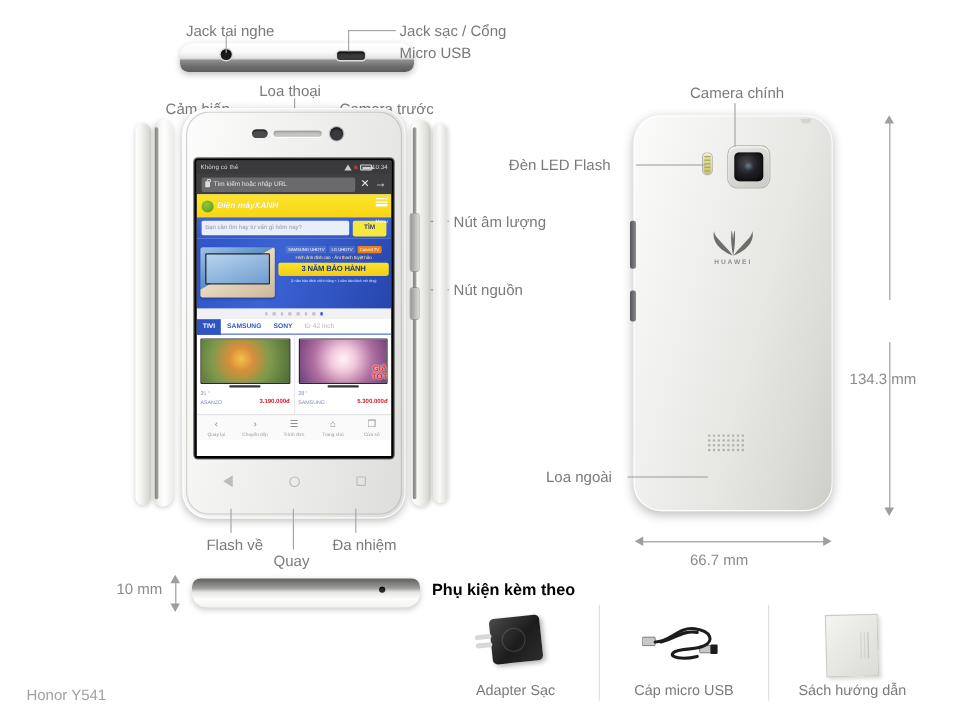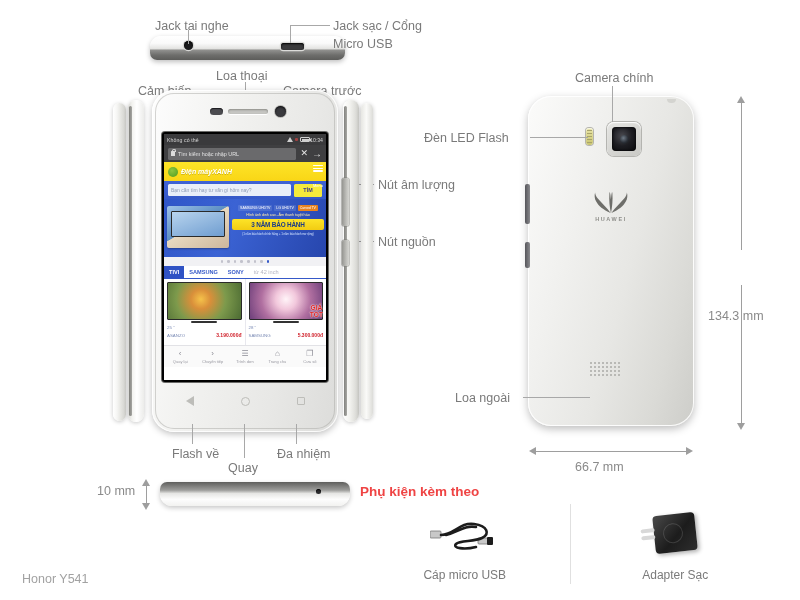--- a/index.html
+++ b/index.html
@@ -226,21 +226,21 @@
   .dim-line-v { position:absolute; width:1px; background:#9e9e9e; }
   .dim-line-h { position:absolute; height:1px; background:#9e9e9e; }
   .arrow { position:absolute; width:0; height:0; }
   .arr-up { border-left:4px solid transparent; border-right:4px solid transparent; border-bottom:7px solid #9e9e9e; }
   .arr-dn { border-left:4px solid transparent; border-right:4px solid transparent; border-top:7px solid #9e9e9e; }
   .arr-lf { border-top:4px solid transparent; border-bottom:4px solid transparent; border-right:7px solid #9e9e9e; }
   .arr-rt { border-top:4px solid transparent; border-bottom:4px solid transparent; border-left:7px solid #9e9e9e; }
 
   
   #acc-title { position:absolute; left:360px; top:484px; font-size:13.5px;
-               color:#ef4444; font-weight:700; }
+               color:#000000; font-weight:700; }
   #acc-row { position:absolute; left:360px; top:504px; width:420px; height:80px; display:flex; }
   .acc { flex:1; border-right:1px solid #e0e0e0; position:relative;
          display:flex; flex-direction:column; align-items:center; justify-content:flex-end;
          padding-bottom:2px; }
   .acc:last-child { border-right:none; }
   .acc-img { flex:1; width:100%; position:relative; }
   .acc-cap { font-size:12px; color:#7a7a7a; white-space:nowrap; }
 
   .adapter { position:absolute; left:50%; top:10px; transform:translateX(-50%) rotate(-6deg);
              width:42px; height:38px; border-radius:4px;
@@ -546,39 +546,47 @@
 <div class="dim-line-h" style="left:535px; top:451px; width:152px;"></div>
 <div class="arrow arr-lf" style="left:529px; top:447px;"></div>
 <div class="arrow arr-rt" style="left:686px; top:447px;"></div>
 <div class="dim-txt" style="left:575px; top:460px;">66.7 mm</div>
 
 <div id="acc-title">Phụ kiện kèm theo</div>
 <div id="acc-row">
 
   <div class="acc">
     <div class="acc-img">
+      <div class="adapter">
+          <i></i>
+        </div>
+    </div>
+    <div class="acc-cap">Adapter Sạc</div>
+  </div>
+
+  <div class="acc">
+    <div class="acc-img">
       <div class="usbcab">
         <svg width="70" height="34" viewBox="0 0 70 34">
           <rect x="0" y="13" width="11" height="7" rx="1" fill="#c8c8c8" stroke="#777" stroke-width=".8"></rect>
           <rect x="48" y="20" width="10" height="6" rx="1" fill="#c8c8c8" stroke="#777" stroke-width=".8"></rect>
           <path d="M11 17 C24 17 30 4 44 6 C58 8 60 16 52 20 C44 24 30 22 26 26 C22 30 34 32 46 29" fill="none" stroke="#1c1c1c" stroke-width="2.6" stroke-linecap="round"></path>
           <path d="M16 17 C28 14 34 7 46 9" fill="none" stroke="#1c1c1c" stroke-width="2.6" stroke-linecap="round"></path>
           <rect x="57" y="19" width="6" height="8" rx="1" fill="#1c1c1c"></rect>
         </svg>
       </div>
     </div>
     <div class="acc-cap">Cáp micro USB</div>
   </div>
 
   <div class="acc">
     <div class="acc-img">
-      <div class="adapter">
+      <div class="manual">
           <i></i>
         </div>
     </div>
-    <div class="acc-cap">Adapter Sạc</div>
-  </div>
-
+    <div class="acc-cap">Sách hướng dẫn</div>
+  </div>
 
 
 </div>
 
 <div id="footer">Honor Y541</div>
 
 </body></html>

